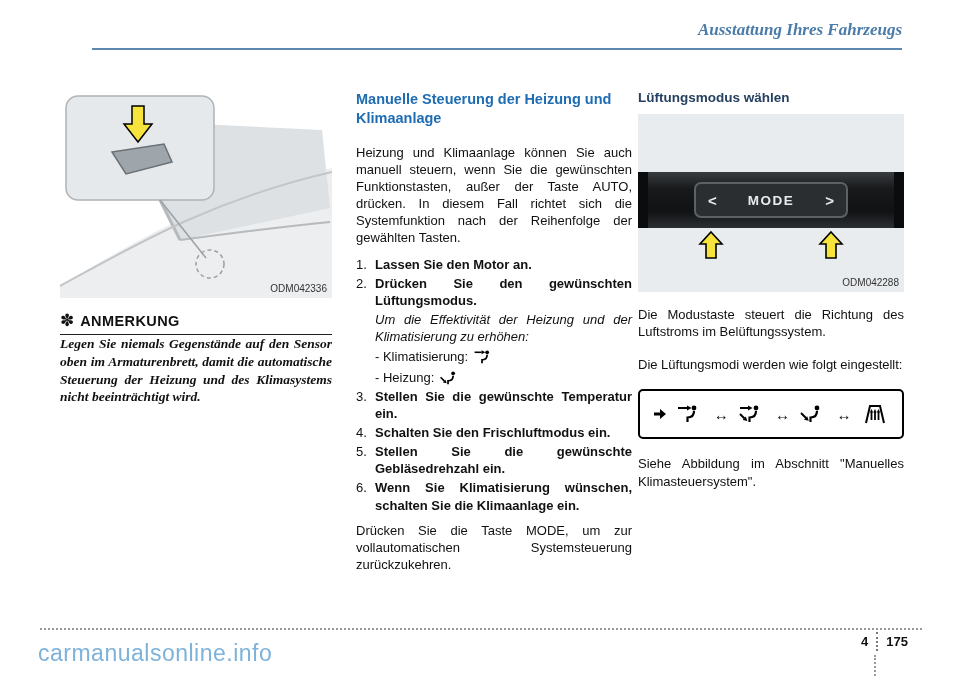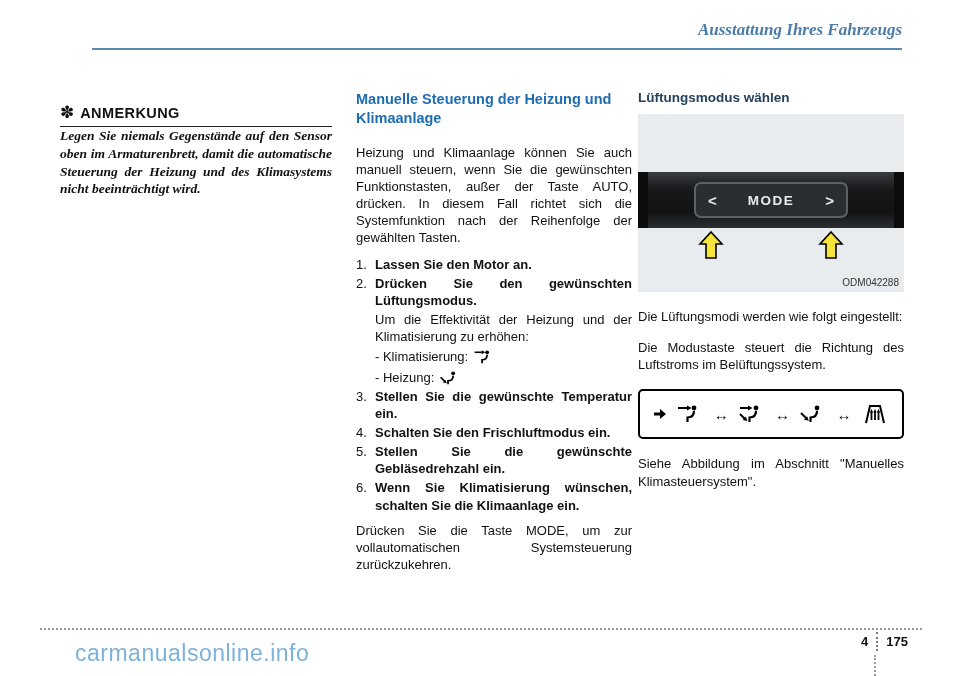--- a/index.html
+++ b/index.html
@@ -31,21 +31,21 @@
   .note-title{font-size:14.5px;font-weight:bold;letter-spacing:.4px;}
   .note-text{font-family:"Liberation Serif",serif;
     font-weight:bold;font-style:italic;font-size:13.5px;line-height:1.32;text-align:justify;}
 
   
   .mid-heading{margin:0 0 10px;font-size:14.5px;line-height:1.3;font-weight:bold;color:#1e6cb2;}
   .para{font-size:13px;line-height:1.32;text-align:justify;margin:16px 0 9px;}
   .step{display:flex;font-size:13px;line-height:1.32;margin-bottom:2px;}
   .step-num{width:19px;flex:none;}
   .step-text{flex:1;text-align:justify;font-weight:bold;}
-  .sub{margin:2px 0 2px 19px;font-size:13px;line-height:1.32;text-align:justify;}
+  .sub{margin:2px 0 2px 19px;font-size:13px;line-height:1.32;text-align:justify;font-style:italic;}
   .bullet{display:flex;align-items:center;gap:5px;margin-left:19px;font-size:13px;line-height:1.55;}
   .outro{margin-top:8px;}
 
   
   .right-heading{margin:0 0 9px;font-size:13.5px;font-weight:bold;color:#25415f;}
   .fig2{position:relative;width:266px;height:178px;background:#e9ecee;}
   .strip{position:absolute;left:0;right:0;top:58px;height:56px;
     background:linear-gradient(#3a3d40,#17191b 30%,#101214 70%,#2c2f32);}
   .strip-cap{position:absolute;top:58px;width:10px;height:56px;background:#0b0c0d;}
   .strip-cap.l{left:0;} .strip-cap.r{right:0;}
@@ -62,31 +62,46 @@
     display:flex;align-items:center;justify-content:space-evenly;padding:0 4px;}
   .sep{font-size:15px;font-weight:bold;}
   .caption{margin-top:16px;}
 
   
   .dotline{position:absolute;left:40px;right:38px;top:628px;border-top:2px dotted #999;}
   .pagenum{position:absolute;right:52px;top:632px;display:flex;font-weight:bold;font-size:13px;}
   .pagenum .chap{padding:2px 8px 2px 0;}
   .pagenum .pg{padding:2px 0 2px 8px;border-left:2px dotted #777;}
   .pgtail{position:absolute;right:84px;top:655px;height:21px;border-left:2px dotted #999;}
-  .watermark{position:absolute;left:38px;top:640px;font-size:23px;color:#7db2da;letter-spacing:.5px;margin-left:37px;}
+  .watermark{position:absolute;left:38px;top:640px;font-size:23px;color:#7db2da;letter-spacing:.5px;}
 
   .micon{flex:none;}
 </style>
 </head>
 <body>
 
 <div class="hdr-title">Ausstattung Ihres Fahrzeugs</div>
 <div class="hdr-rule"></div>
 
 <div class="col col-left">
+  <div class="fig1">
+    <svg width="272" height="208" viewBox="0 0 272 208">
+      <path d="M0 196 C60 160 150 104 272 78 L272 208 L0 208 Z" fill="#eceef0"></path>
+      <path d="M60 30 L262 40 L270 118 L120 150 Z" fill="#dde1e4"></path>
+      <path d="M60 30 L120 150" stroke="#b6babd" stroke-width="3" fill="none"></path>
+      <path d="M120 150 C180 142 230 136 270 132" stroke="#b6babd" stroke-width="2" fill="none"></path>
+      <path d="M0 196 C70 158 150 110 272 82" stroke="#c2c6c9" stroke-width="2" fill="none"></path>
+      <rect x="6" y="6" width="148" height="104" rx="12" fill="#e6e9eb" stroke="#aeb3b6" stroke-width="1.5"></rect>
+      <polygon points="72,16 84,16 84,34 92,34 78,52 64,34 72,34" fill="#f6e33b" stroke="#000" stroke-width="1.5"></polygon>
+      <path d="M52 62 L104 54 L112 72 L66 84 Z" fill="#9fa6ab" stroke="#6a7075" stroke-width="1.5"></path>
+      <path d="M100 110 L146 168" stroke="#9aa0a4" stroke-width="1.5"></path>
+      <circle cx="150" cy="174" r="14" fill="none" stroke="#9aa0a4" stroke-width="1.5" stroke-dasharray="4 3"></circle>
+    </svg>
+    <span class="fig-label">ODM042336</span>
+  </div>
 
   <div class="note-head">
     <span class="note-star">✽</span>
     <span class="note-title">ANMERKUNG</span>
   </div>
   <div class="note-text">Legen Sie niemals Gegenstände auf den Sensor oben im Armaturenbrett, damit die automatische Steuerung der Heizung und des Klimasystems nicht beeinträchtigt wird.</div>
 </div>
 
 <div class="col col-mid">
   <h2 class="mid-heading">Manuelle Steuerung der Heizung und Klimaanlage</h2>
@@ -155,22 +170,22 @@
     </div>
     <svg class="up-arrow left" width="26" height="30" viewBox="0 0 26 30">
       <polygon points="13,2 24,14 18,14 18,28 8,28 8,14 2,14" fill="#f6e33b" stroke="#000" stroke-width="1.6"></polygon>
     </svg>
     <svg class="up-arrow right" width="26" height="30" viewBox="0 0 26 30">
       <polygon points="13,2 24,14 18,14 18,28 8,28 8,14 2,14" fill="#f6e33b" stroke="#000" stroke-width="1.6"></polygon>
     </svg>
     <span class="fig-label">ODM042288</span>
   </div>
 
+  <p class="para after-fig">Die Modustaste steuert die Richtung des Luftstroms im Belüftungssystem.</p>
   <p class="para">Die Lüftungsmodi werden wie folgt eingestellt:</p>
-  <p class="para after-fig">Die Modustaste steuert die Richtung des Luftstroms im Belüftungssystem.</p>
 
   <div class="mode-box">
     <svg width="14" height="14" viewBox="0 0 14 14">
       <polygon points="1,5.5 7,5.5 7,2 13,7 7,12 7,8.5 1,8.5"></polygon>
     </svg>
     <svg class="micon" width="28" height="22" viewBox="0 0 28 22">
       <circle cx="18" cy="5" r="2.4"></circle>
       <path d="M18 8 C18 12.5 16 14.5 11.5 14.5 L11.5 19" fill="none" stroke="#000" stroke-width="2.2"></path>
       <line x1="2" y1="5" x2="11" y2="5" stroke="#000" stroke-width="2"></line>
       <polygon points="11,2.4 15.6,5 11,7.6"></polygon>

